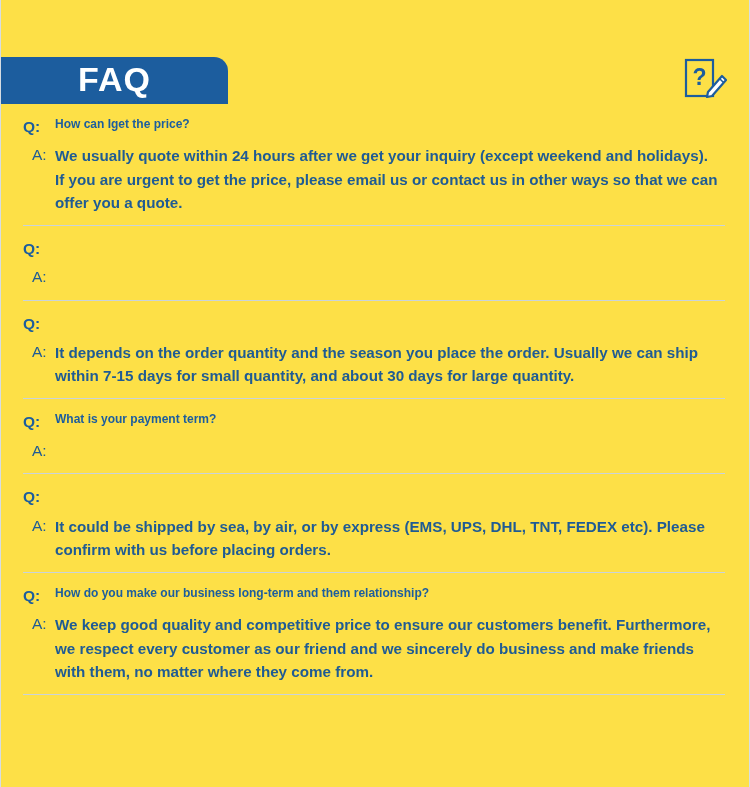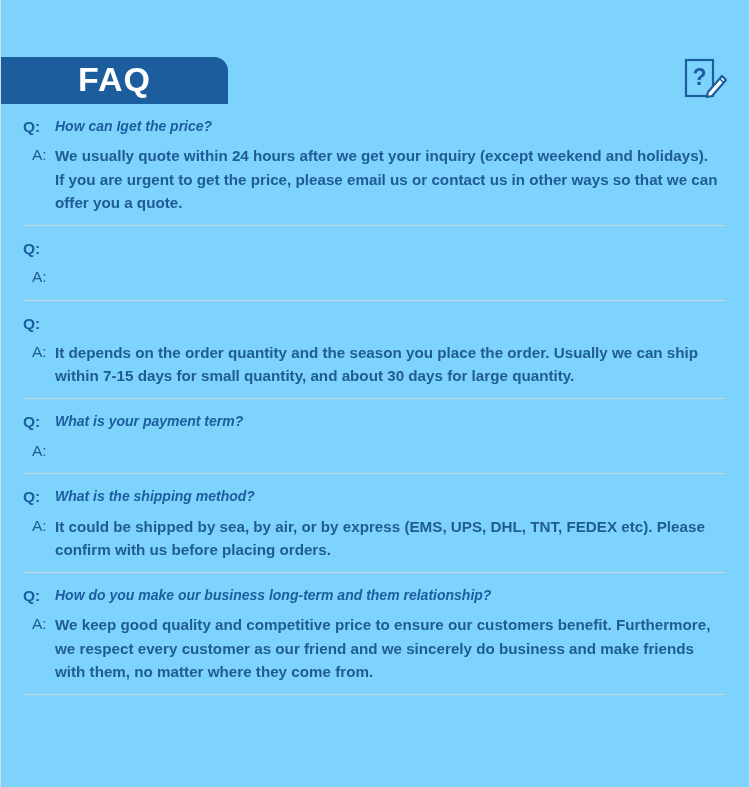--- a/index.html
+++ b/index.html
@@ -15,21 +15,21 @@
     overflow: hidden;
   }
 
   .page {
     position: relative;
     width: 750px;
     height: 787px;
     box-sizing: border-box;
     border-left: 1px solid #d7dde2;
     border-right: 1px solid #d7dde2;
-    background: #7dd3fc;
+    background: #fde047;
   }
 
   
   .header {
     position: relative;
     height: 104px;
   }
 
   .faq-banner {
     position: absolute;
@@ -94,25 +94,24 @@
 
   .a-marker {
     width: 32px;
     padding-left: 9px;
     box-sizing: border-box;
     font-weight: normal;
     color: #1f5b94;
   }
 
   .q-text {
-    font-size: 14px;
+    font-size: 12px;
     font-weight: bold;
     color: #1c5d9e;
     line-height: 1.45;
-    font-style: italic;
   }
 
   .a-row {
     margin-top: 6px;
   }
 
   .a-text {
     font-size: 15.2px;
     font-weight: bold;
     color: #1f5b94;
@@ -177,21 +176,20 @@
         <span class="q-text">What is your payment term?</span>
       </div>
       <div class="row a-row">
         <span class="marker a-marker">A:</span>
       </div>
     </div>
 
     <div class="faq-item">
       <div class="row">
         <span class="marker q-marker">Q:</span>
-        <span class="q-text">What is the shipping method?</span>
       </div>
       <div class="row a-row">
         <span class="marker a-marker">A:</span>
         <span class="a-text">It could be shipped by sea, by air, or by express (EMS, UPS, DHL, TNT, FEDEX etc). Please confirm with us before placing orders.</span>
       </div>
     </div>
 
     <div class="faq-item">
       <div class="row">
         <span class="marker q-marker">Q:</span>

